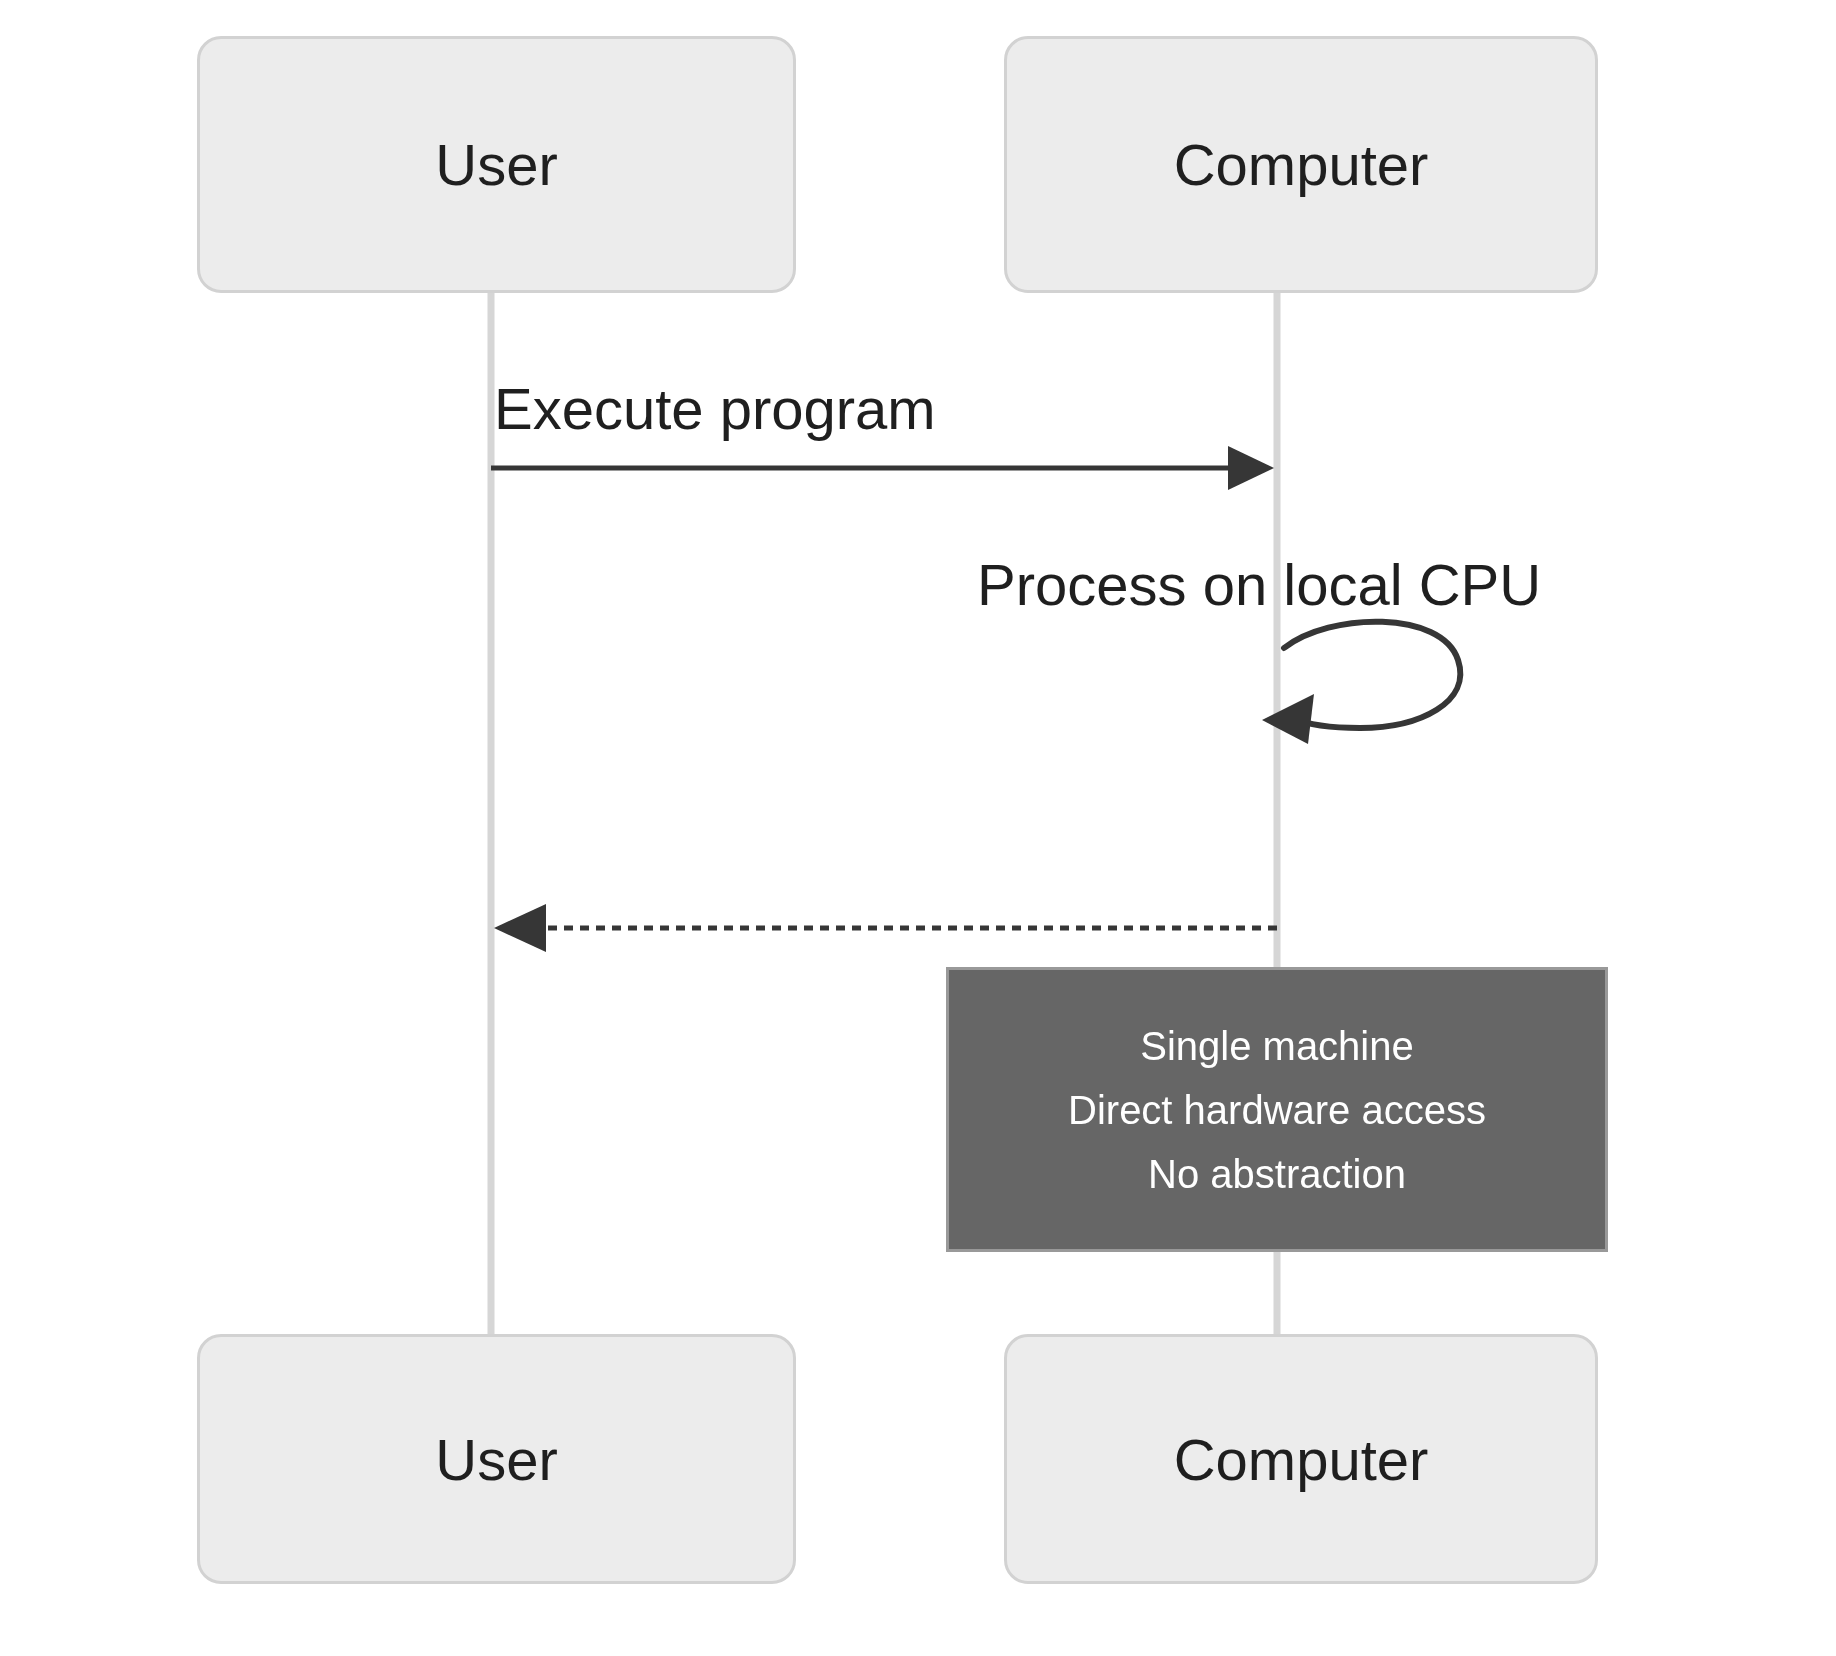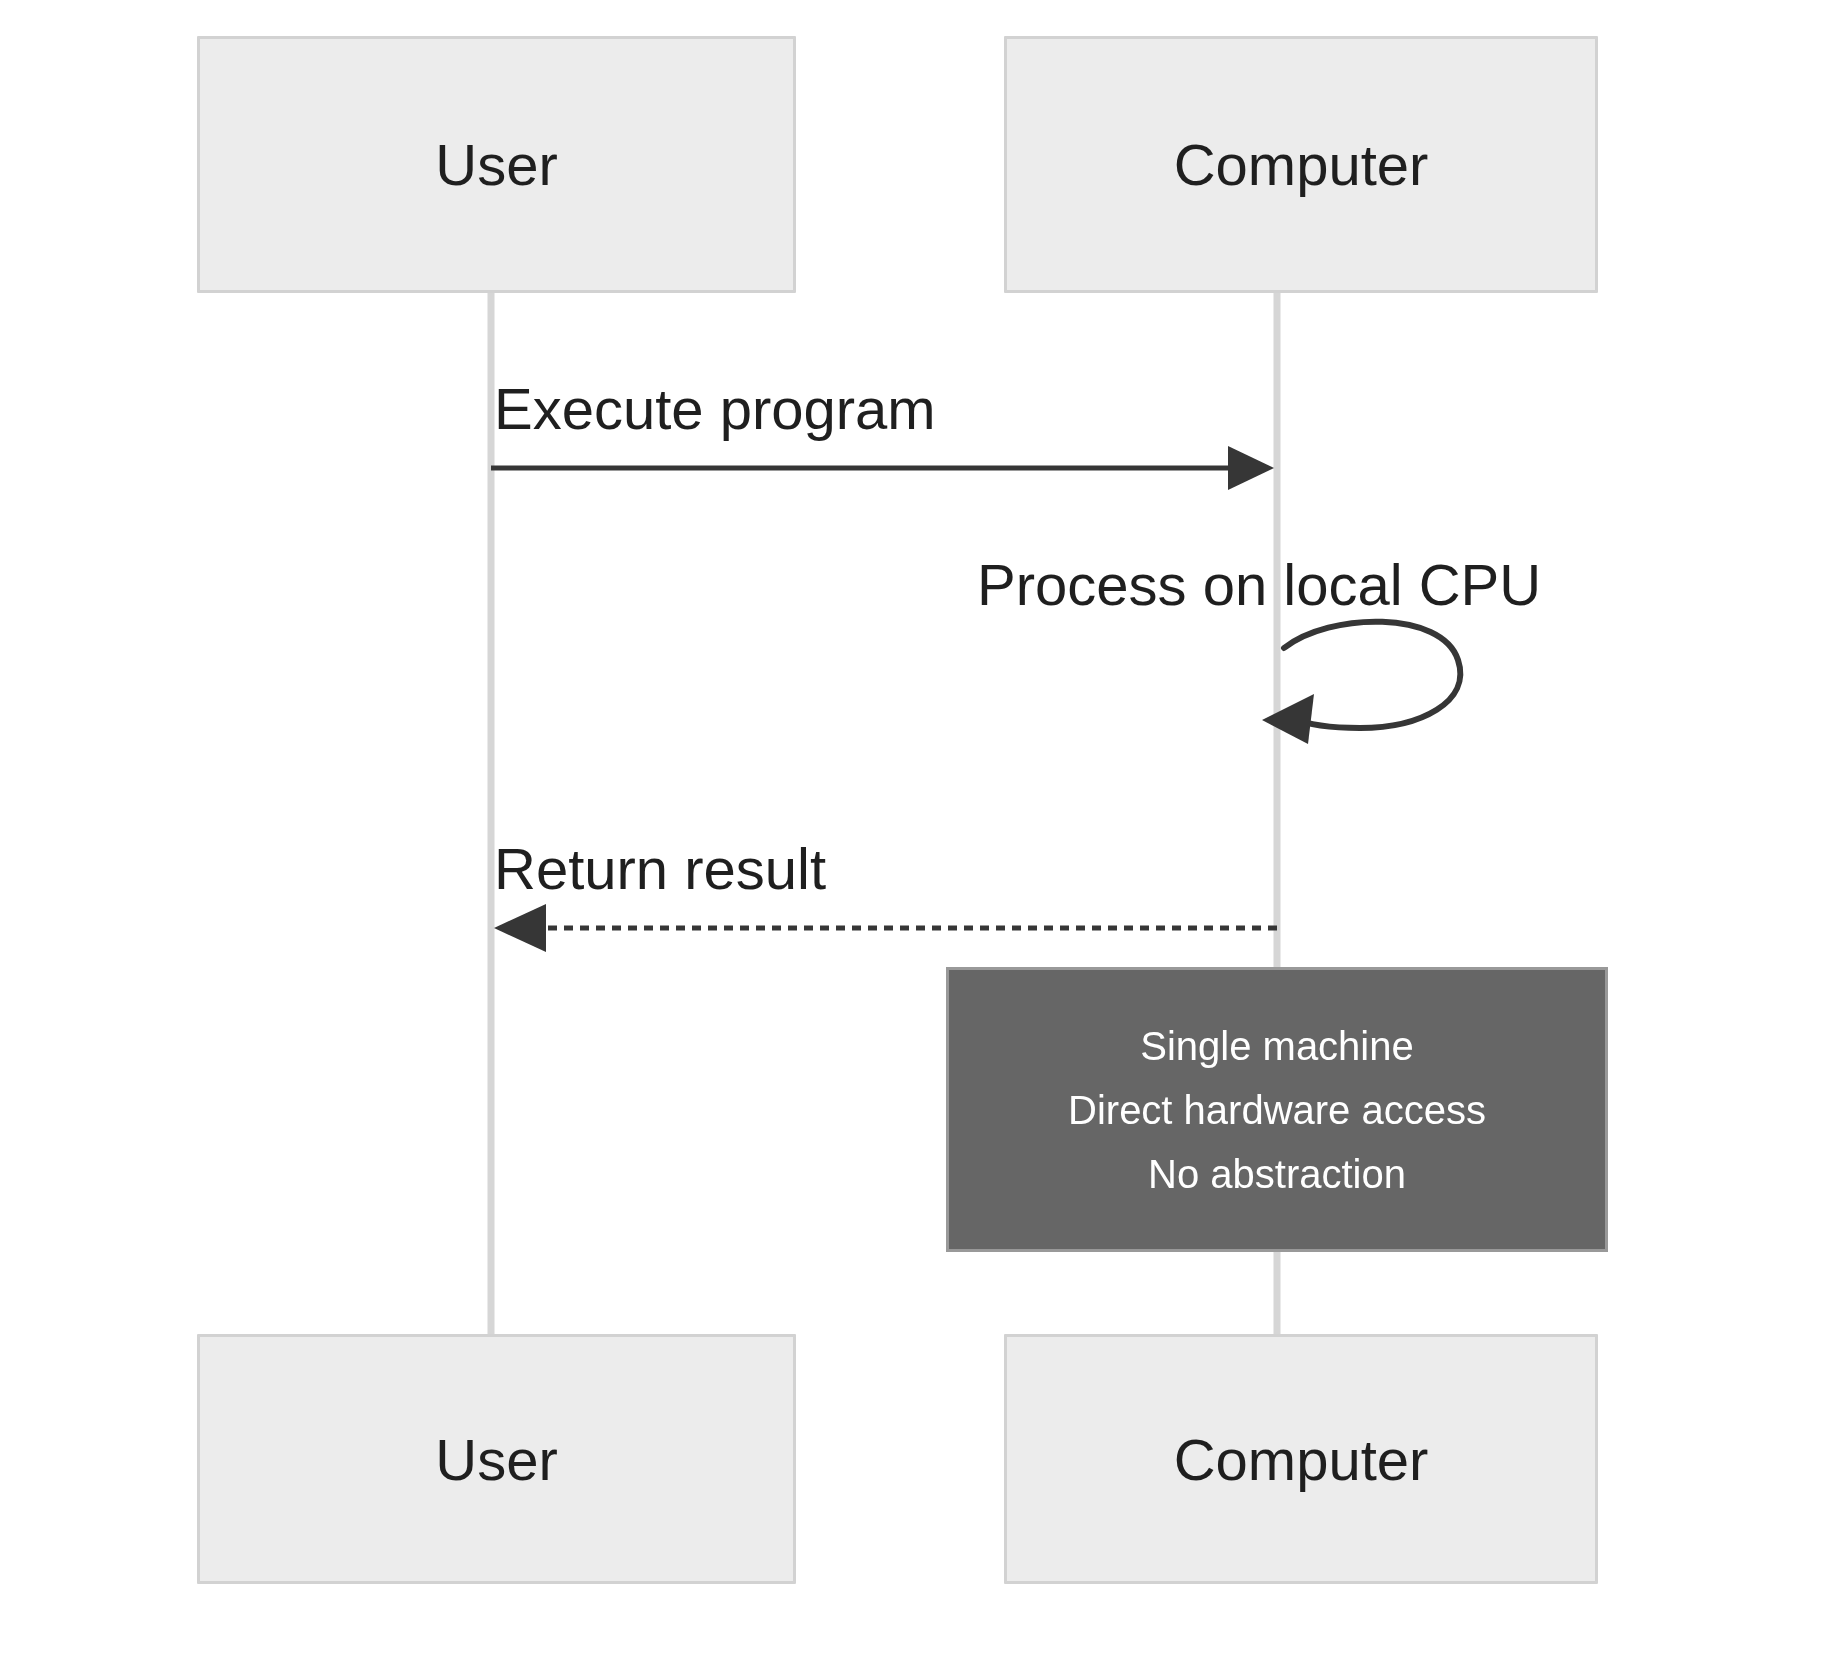--- a/index.html
+++ b/index.html
@@ -25,21 +25,21 @@
   }
   .layer-svg {
     position: absolute;
     left: 0; top: 0;
     z-index: 1;
   }
   .actor-box {
     position: absolute;
     background: var(--actor-fill);
     border: 3px solid var(--actor-border);
-    border-radius: 1px;
+    border-radius: 24px;
     display: flex;
     align-items: center;
     justify-content: center;
     font-size: 58px;
     color: var(--text);
     z-index: 2;
     box-sizing: border-box;
   }
   .actor-box.top    { top: 36px;   height: 257px; }
   .actor-box.bottom { top: 1334px; height: 250px; }
@@ -106,21 +106,20 @@
 
   <div class="actor-box bottom user">
     <span>User</span>
   </div>
   <div class="actor-box bottom computer">
     <span>Computer</span>
   </div>
 
   <div class="msg-label msg-exec">Execute program</div>
   <div class="msg-label msg-self">Process on local CPU</div>
-  <div class="msg-label msg-return">Return result</div>
 
   <div class="note-box">
     <div>Single machine</div>
     <div>Direct hardware access</div>
     <div>No abstraction</div>
   </div>
 
 </div>
 
 </body></html>

